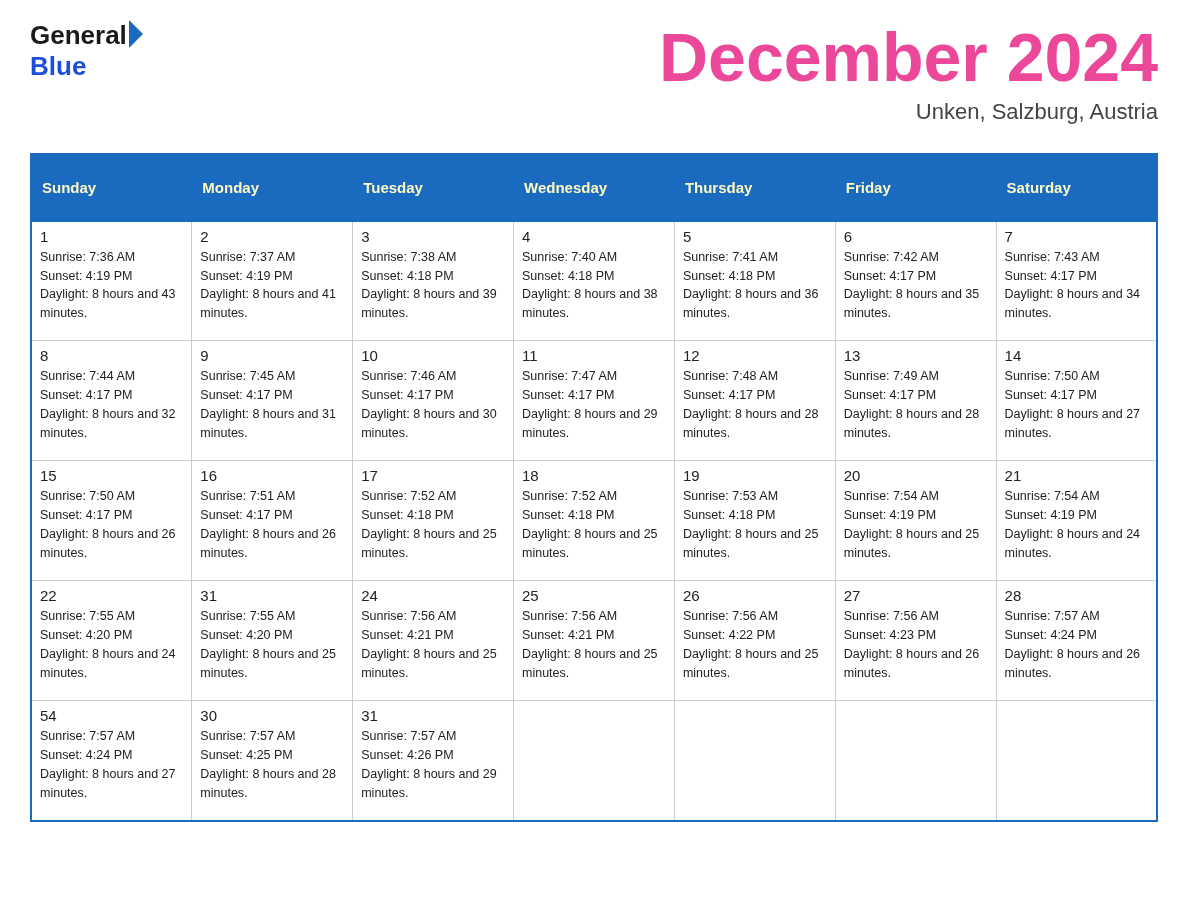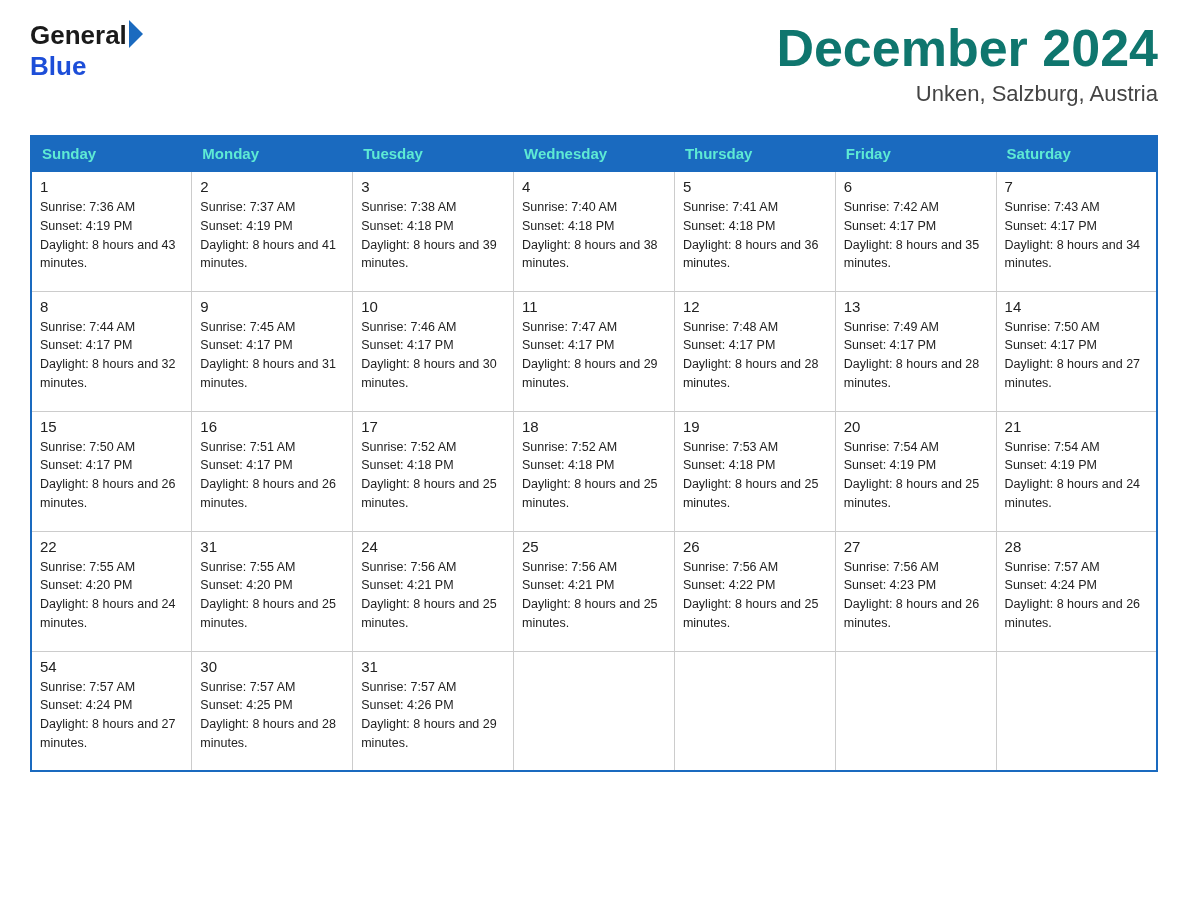--- a/index.html
+++ b/index.html
@@ -43,41 +43,41 @@
       align-items: flex-start;
     }
     .logo-row {
       display: flex;
       align-items: center;
     }
     .title-block {
       text-align: right;
     }
     .month-title {
-      font-size: 52px;
-      font-weight: bold;
-      color: #0f766e;
+      font-size: 68px;
+      font-weight: bold;
+      color: #ec4899;
       line-height: 1.1;
     }
     .location {
       font-size: 22px;
       color: #444;
       margin-top: 4px;
     }
     .calendar-table {
       width: 100%;
       border-collapse: collapse;
       border: 2px solid #1a6abf;
     }
     .calendar-table th {
       background-color: #1a6abf;
-      color: #5eead4;
+      color: #fef9c3;
       font-size: 15px;
       font-weight: bold;
-      padding: 8px 10px;
+      padding: 24px 10px;
       text-align: left;
       border: 1px solid #1a6abf;
     }
     .calendar-table td {
       vertical-align: top;
       padding: 6px 8px;
       border: 1px solid #ccc;
       font-size: 12.5px;
       color: #222;
       width: calc(100% / 7);

